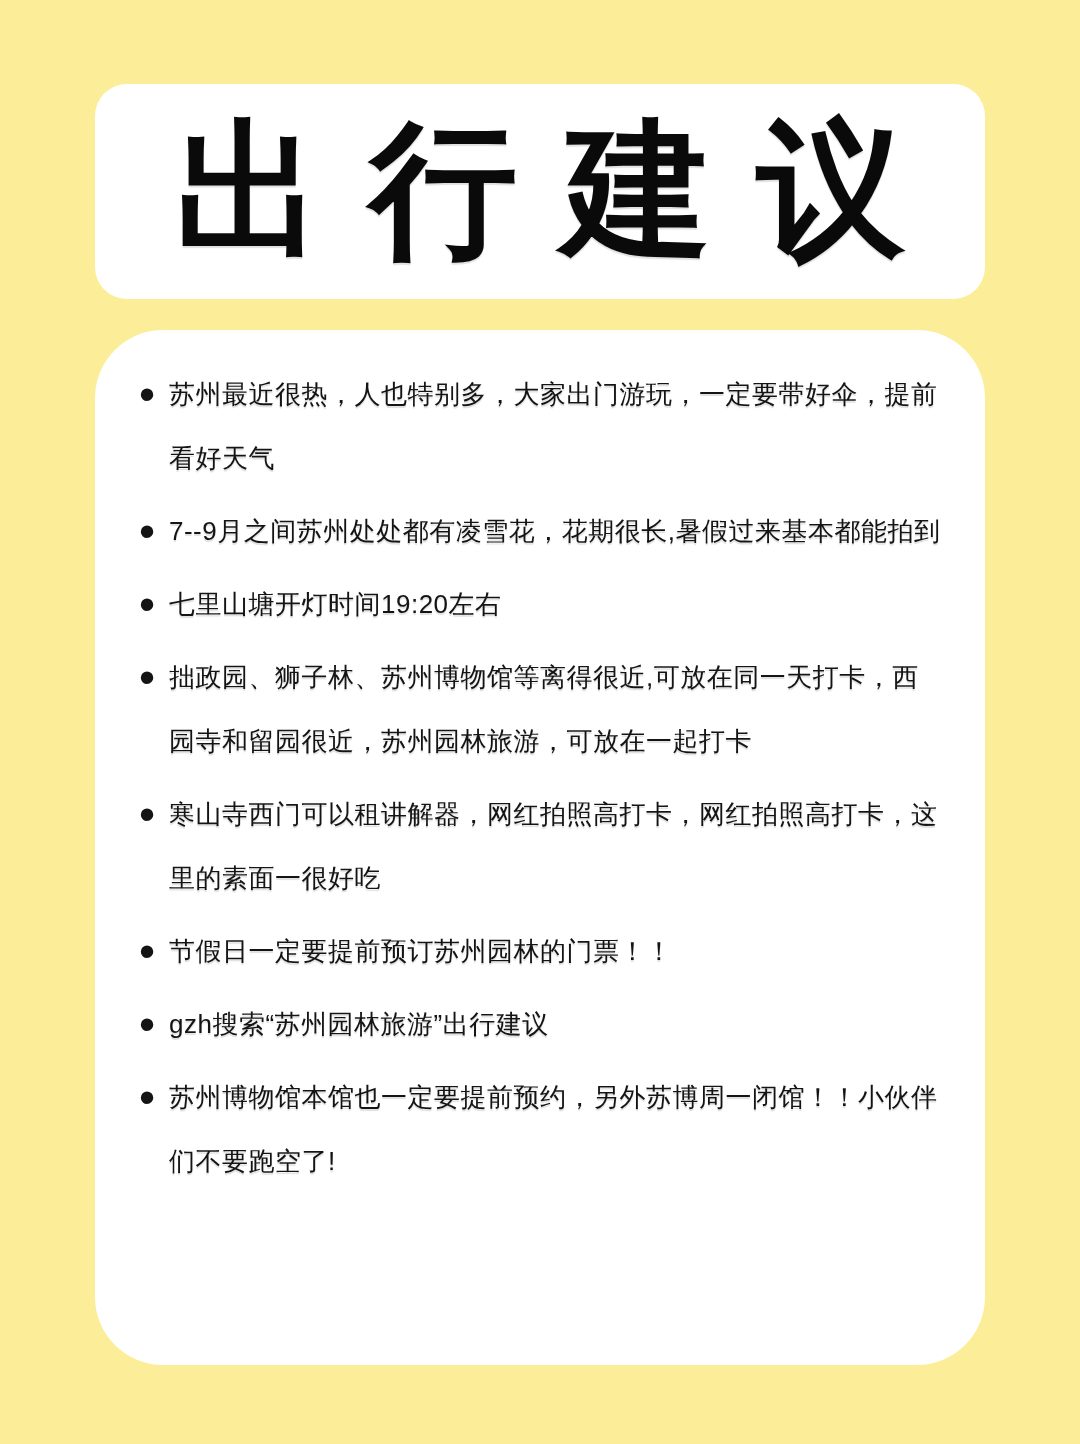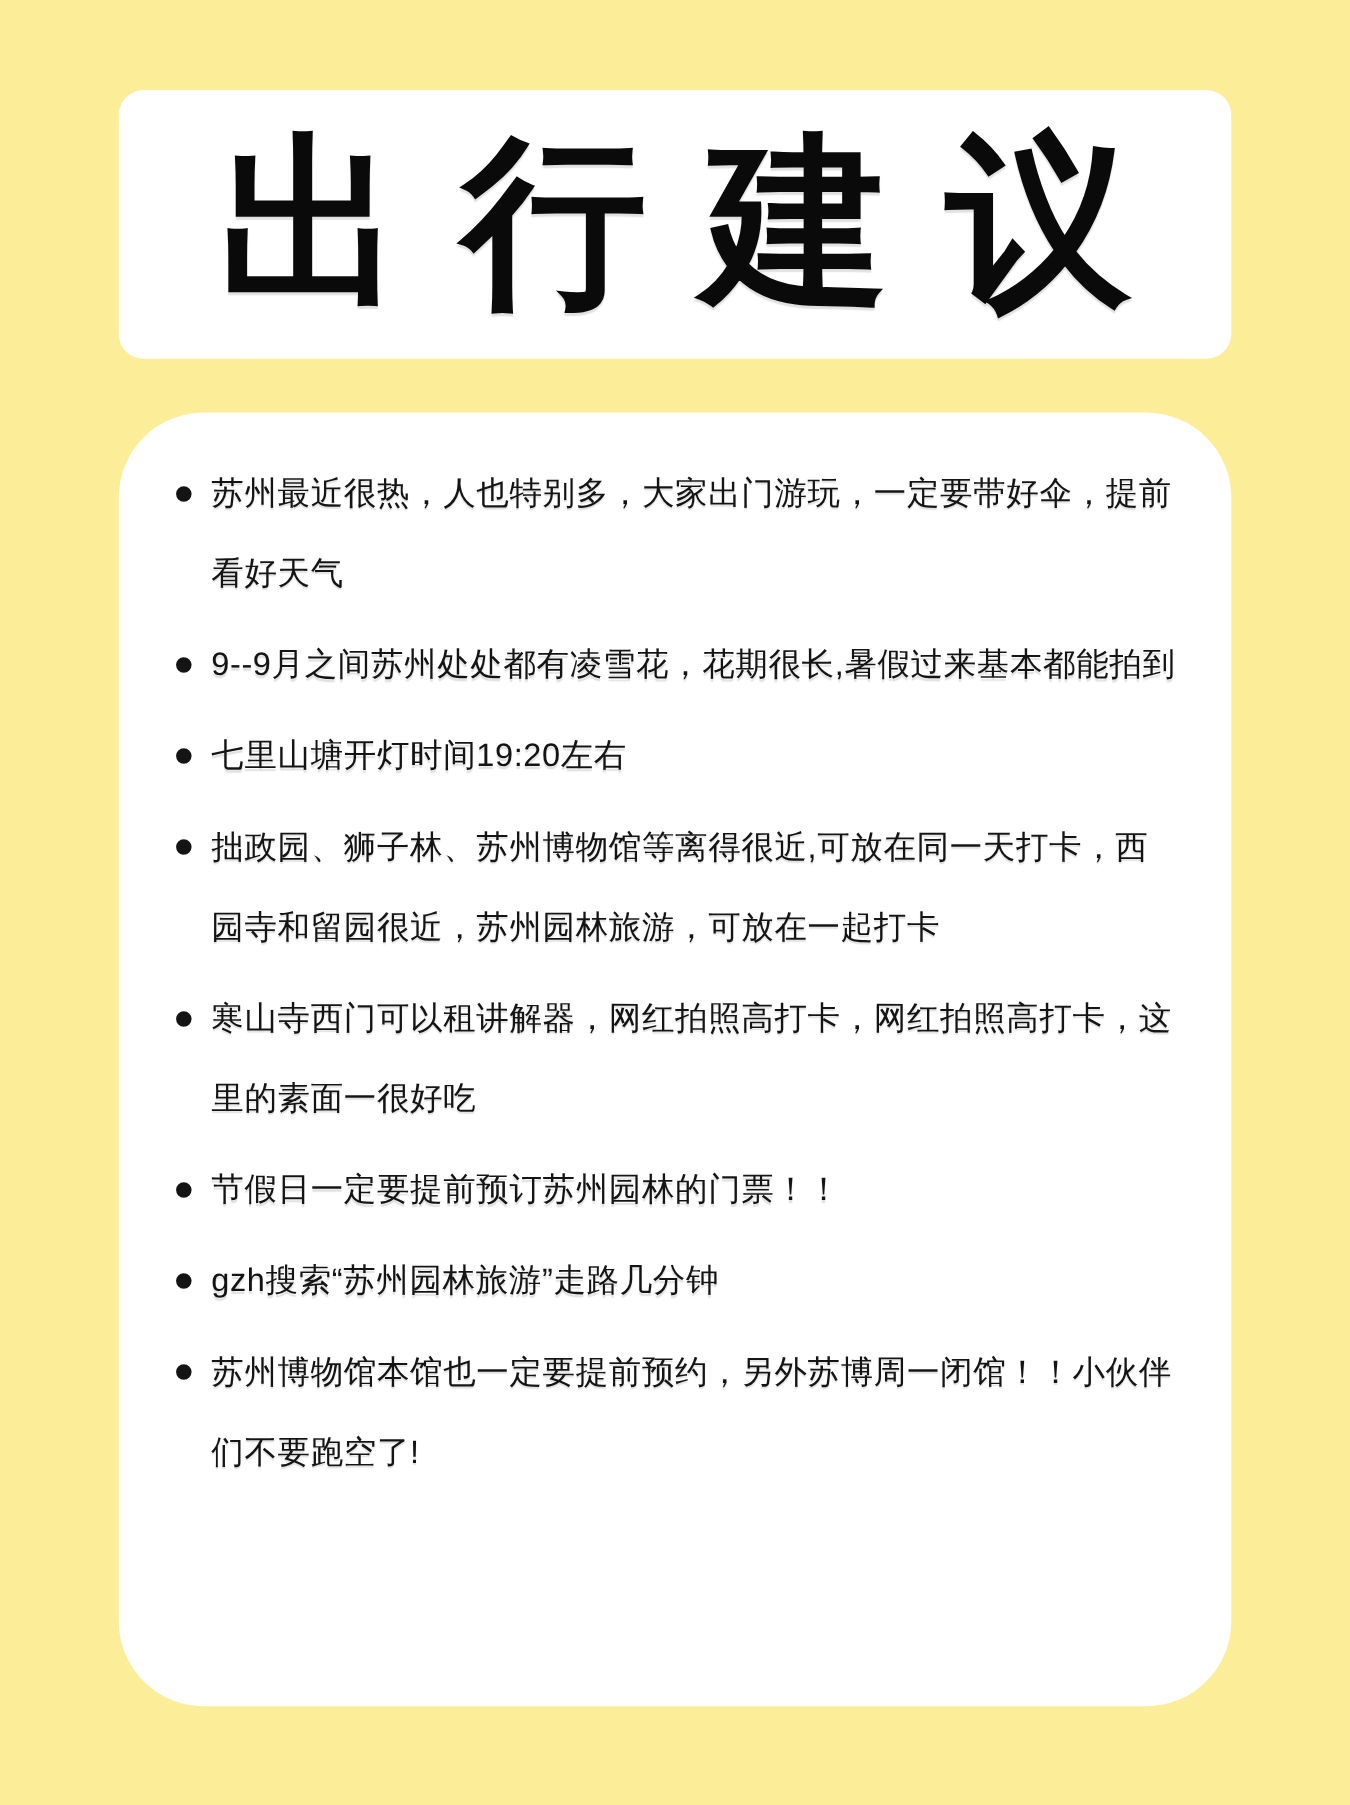--- a/index.html
+++ b/index.html
@@ -11,25 +11,25 @@
     height: 1444px;
     position: relative;
     background: #FCEE98;
     font-family: "Liberation Sans", sans-serif;
     color: #141414;
     overflow: hidden;
   }
   .title-card {
     position: absolute;
     left: 95px;
-    top: 72px;
+    top: 84px;
     width: 890px;
     height: 215px;
     background: #FFFFFF;
-    border-radius: 20px;
+    border-radius: 32px;
     display: flex;
     align-items: center;
     justify-content: center;
   }
   .title-text {
     font-size: 148px;
     font-weight: 900;
     letter-spacing: 46px;
     padding-left: 46px; 
     color: #0a0a0a;
@@ -87,40 +87,40 @@
 </div>
 
 <div class="tips-card">
   <ul class="tips-list">
     <li class="tip-item">
       <span class="bullet">•</span>
       <span class="tip-text">苏州最近很热，人也特别多，大家出门游玩，一定要带好伞，提前看好天气</span>
     </li>
     <li class="tip-item">
       <span class="bullet">•</span>
-      <span class="tip-text">9--9月之间苏州处处都有凌雪花，花期很长,暑假过来基本都能拍到</span>
+      <span class="tip-text">7--9月之间苏州处处都有凌雪花，花期很长,暑假过来基本都能拍到</span>
     </li>
     <li class="tip-item">
       <span class="bullet">•</span>
       <span class="tip-text">七里山塘开灯时间19:20左右</span>
     </li>
     <li class="tip-item">
       <span class="bullet">•</span>
       <span class="tip-text">拙政园、狮子林、苏州博物馆等离得很近,可放在同一天打卡，西园寺和留园很近，苏州园林旅游，可放在一起打卡</span>
     </li>
     <li class="tip-item">
       <span class="bullet">•</span>
       <span class="tip-text">寒山寺西门可以租讲解器，网红拍照高打卡，网红拍照高打卡，这里的素面一很好吃</span>
     </li>
     <li class="tip-item">
       <span class="bullet">•</span>
       <span class="tip-text">节假日一定要提前预订苏州园林的门票！！</span>
     </li>
     <li class="tip-item">
       <span class="bullet">•</span>
-      <span class="tip-text">gzh搜索“苏州园林旅游”走路几分钟</span>
+      <span class="tip-text">gzh搜索“苏州园林旅游”出行建议</span>
     </li>
     <li class="tip-item">
       <span class="bullet">•</span>
       <span class="tip-text">苏州博物馆本馆也一定要提前预约，另外苏博周一闭馆！！小伙伴们不要跑空了!</span>
     </li>
   </ul>
 </div>
 
 </body></html>

